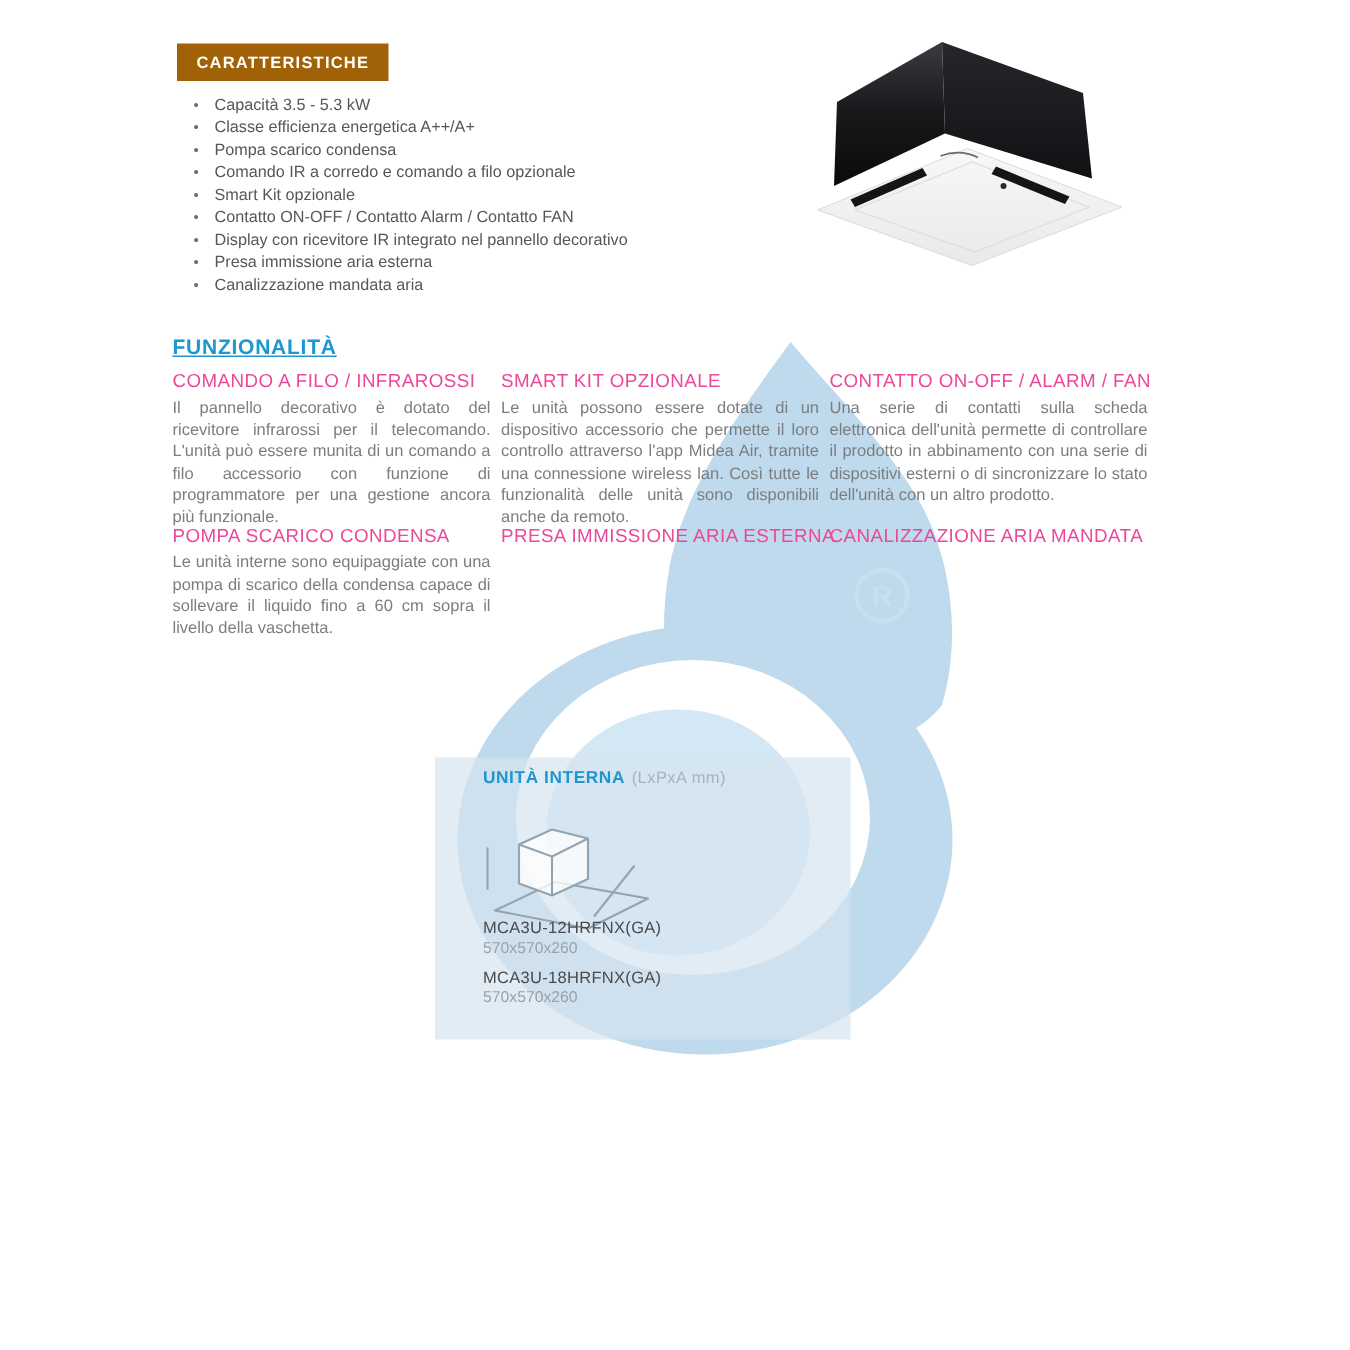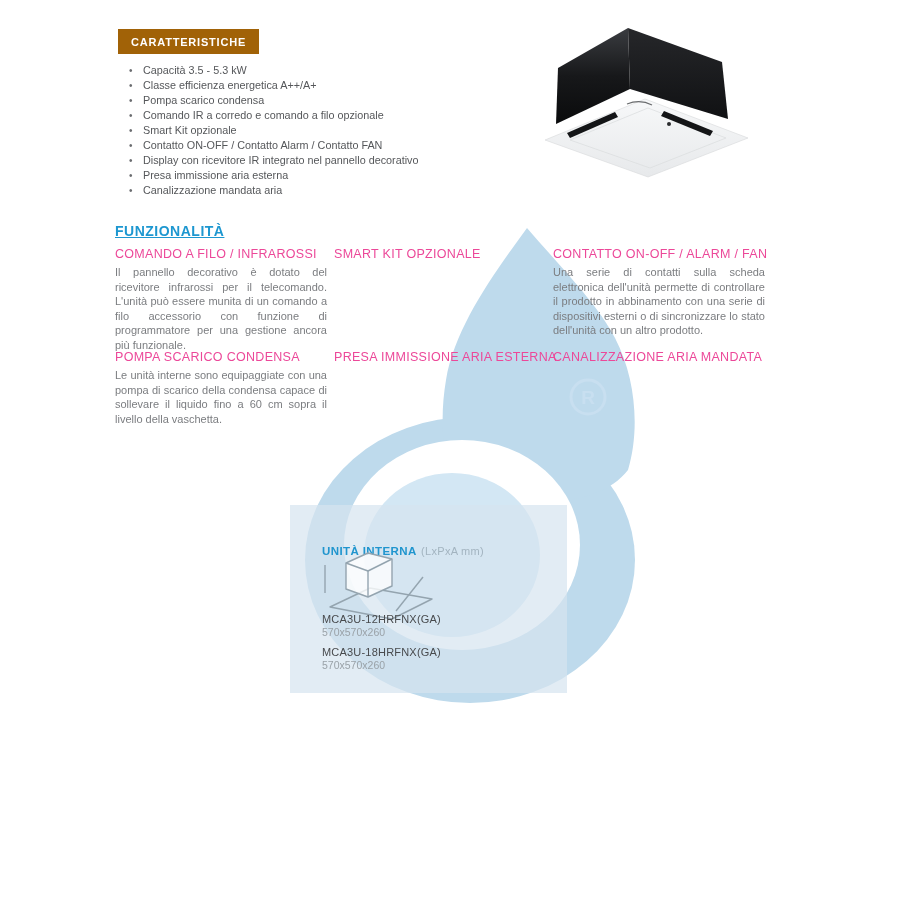--- a/index.html
+++ b/index.html
@@ -56,21 +56,21 @@
   }
 
   
   .watermark { position: absolute; left: 0; top: 0; width: 900px; height: 900px; z-index: 0; }
 
   
   .spec-box {
     position: absolute; left: 290px; top: 505px; width: 277px; height: 188px;
     background: rgba(213,228,239,0.7); z-index: 1;
   }
-  .spec-title { position: absolute; left: 32px; top: 36px; white-space: nowrap; }
+  .spec-title { position: absolute; left: 32px; top: 4px; white-space: nowrap; }
   .spec-title .t1 { font-size: 11.5px; font-weight: bold; color: #2095ce; letter-spacing: 0.4px; }
   .spec-title .t2 { font-size: 11px; color: #a3b4c0; letter-spacing: 0.3px; }
   .spec-icon { position: absolute; left: 28px; top: 44px; }
   .spec-models { position: absolute; left: 32px; top: 108px; }
   .model { margin-bottom: 7px; }
   .model .name { font-size: 11px; font-weight: normal; color: #484a4d; line-height: 13px; letter-spacing: 0.2px; }
   .model .dims { font-size: 10.5px; color: #9aa2a8; line-height: 13px; }
 </style>
 </head>
 <body>
@@ -140,20 +140,21 @@
 </svg>
 
 <div class="func-title">FUNZIONALITÀ</div>
 
 <div class="section col1 row1">
   <h3>COMANDO A FILO / INFRAROSSI</h3>
   <p>Il pannello decorativo è dotato del ricevitore infrarossi per il telecomando. L'unità può essere munita di un comando a filo accessorio con funzione di programmatore per una gestione ancora più funzionale.</p>
 </div>
 <div class="section col2 row1">
   <h3>SMART KIT OPZIONALE</h3>
+  <p>Le unità possono essere dotate di un dispositivo accessorio che permette il loro controllo attraverso l'app Midea Air, tramite una connessione wireless lan. Così tutte le funzionalità delle unità sono disponibili anche da remoto.</p>
 </div>
 <div class="section col3 row1">
   <h3>CONTATTO ON-OFF / ALARM / FAN</h3>
   <p>Una serie di contatti sulla scheda elettronica dell'unità permette di controllare il prodotto in abbinamento con una serie di dispositivi esterni o di sincronizzare lo stato dell'unità con un altro prodotto.</p>
 </div>
 <div class="section col1 row2">
   <h3>POMPA SCARICO CONDENSA</h3>
   <p>Le unità interne sono equipaggiate con una pompa di scarico della condensa capace di sollevare il liquido fino a 60 cm sopra il livello della vaschetta.</p>
 </div>
 <div class="section col2 row2">

